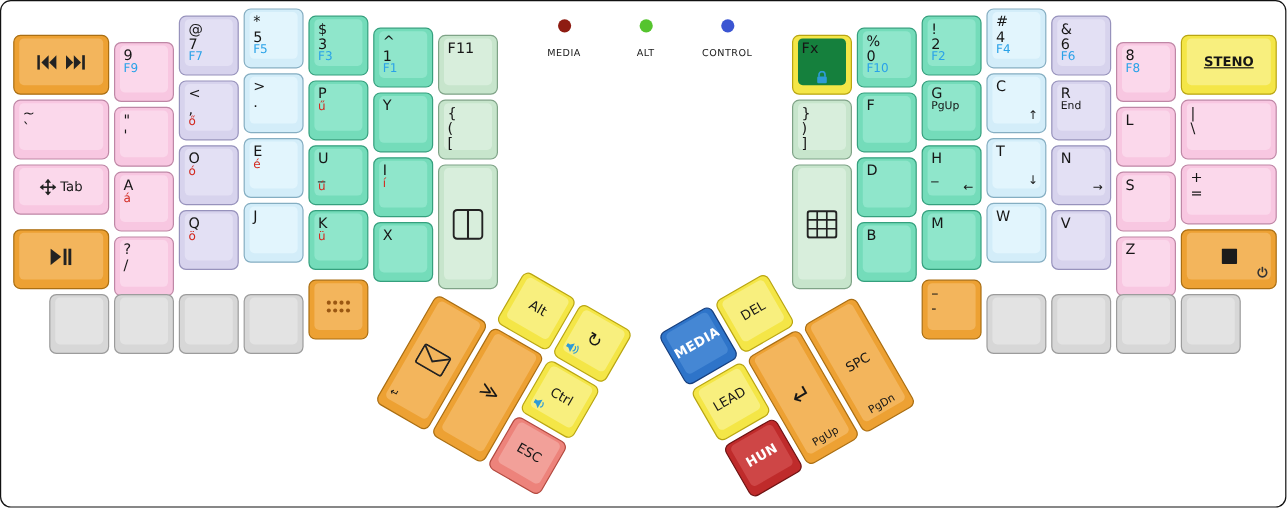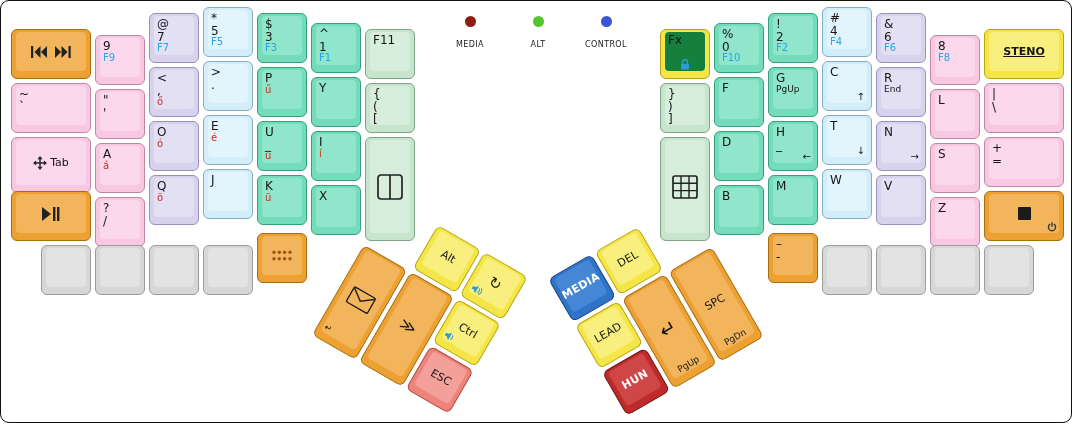--- a/index.html
+++ b/index.html
@@ -84,21 +84,21 @@
       <div class="key" style="left: 10px; top: 82px; width: 80px; height: 50px; background: rgb(248, 199, 225); border-color: rgb(191, 135, 166);">
         <div class="keytop" style="background: rgb(251, 216, 235);">
           <div class="lbl s">
             <span>~</span>
           </div>
           <div class="lbl s">
             <span>`</span>
           </div>
         </div>
       </div>
-      <div class="key" style="left: 10px; top: 136px; width: 80px; height: 56px; background: rgb(248, 199, 225); border-color: rgb(191, 135, 166); text-align: center;">
+      <div class="key" style="left: 10px; top: 136px; width: 80px; height: 42px; background: rgb(248, 199, 225); border-color: rgb(191, 135, 166); text-align: center;">
         <div class="keytop" style="background: rgb(251, 216, 235);">
           <div class="lbl c">
             <span class="icn">
               <svg width="14" height="14" viewBox="0 0 14 14">
                 <g fill="#222">
                   <path d="M7 0 L9.6 3.2 H4.4 Z"></path>
                   <path d="M7 14 L4.4 10.8 H9.6 Z"></path>
                   <path d="M0 7 L3.2 4.4 V9.6 Z"></path>
                   <path d="M14 7 L10.8 9.6 V4.4 Z"></path>
                   <rect x="6.3" y="2.2" width="1.4" height="9.6"></rect>

